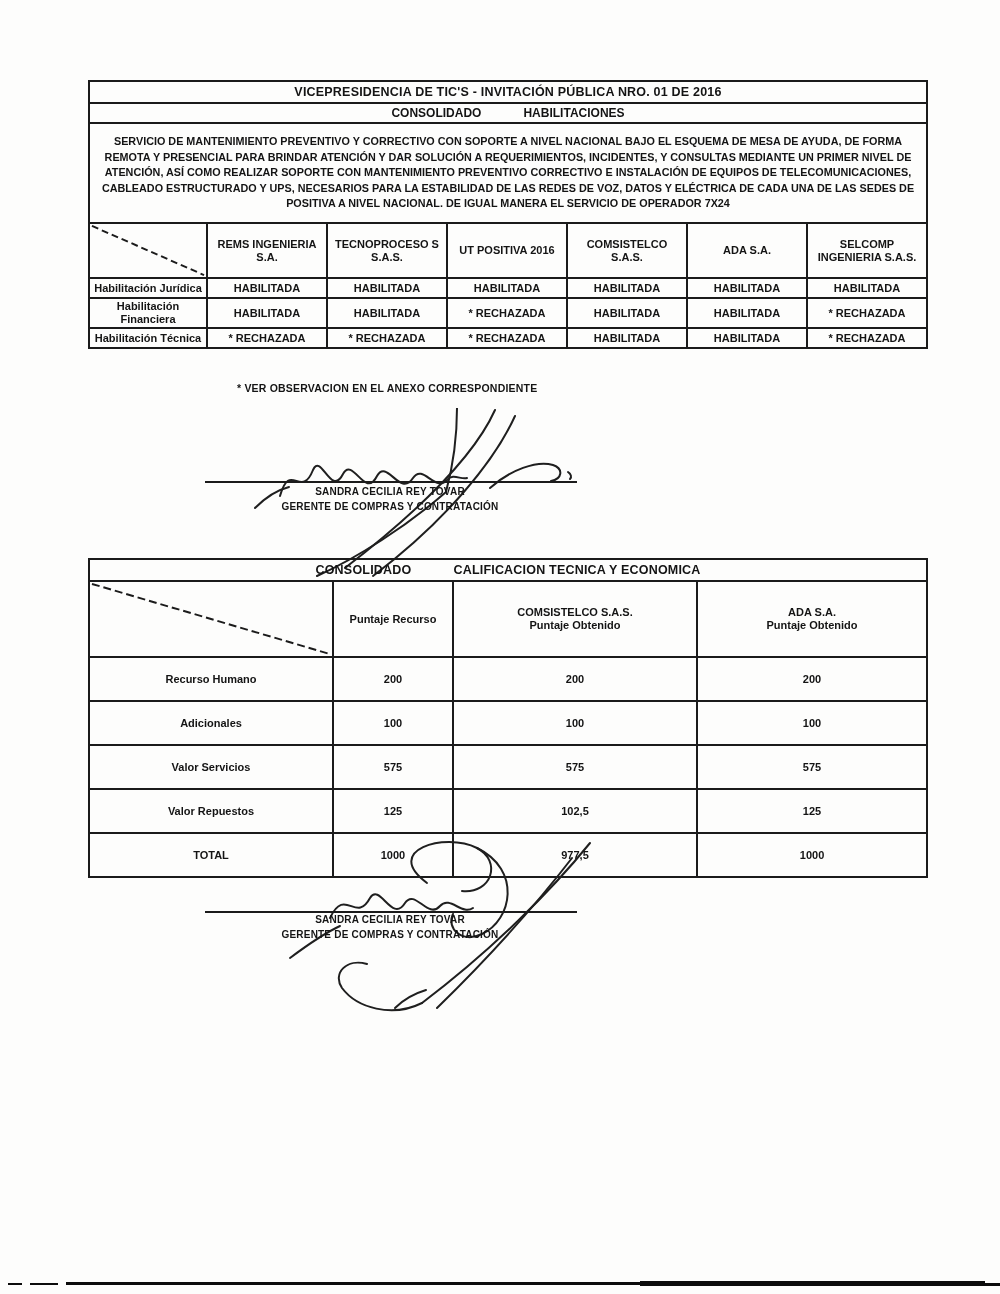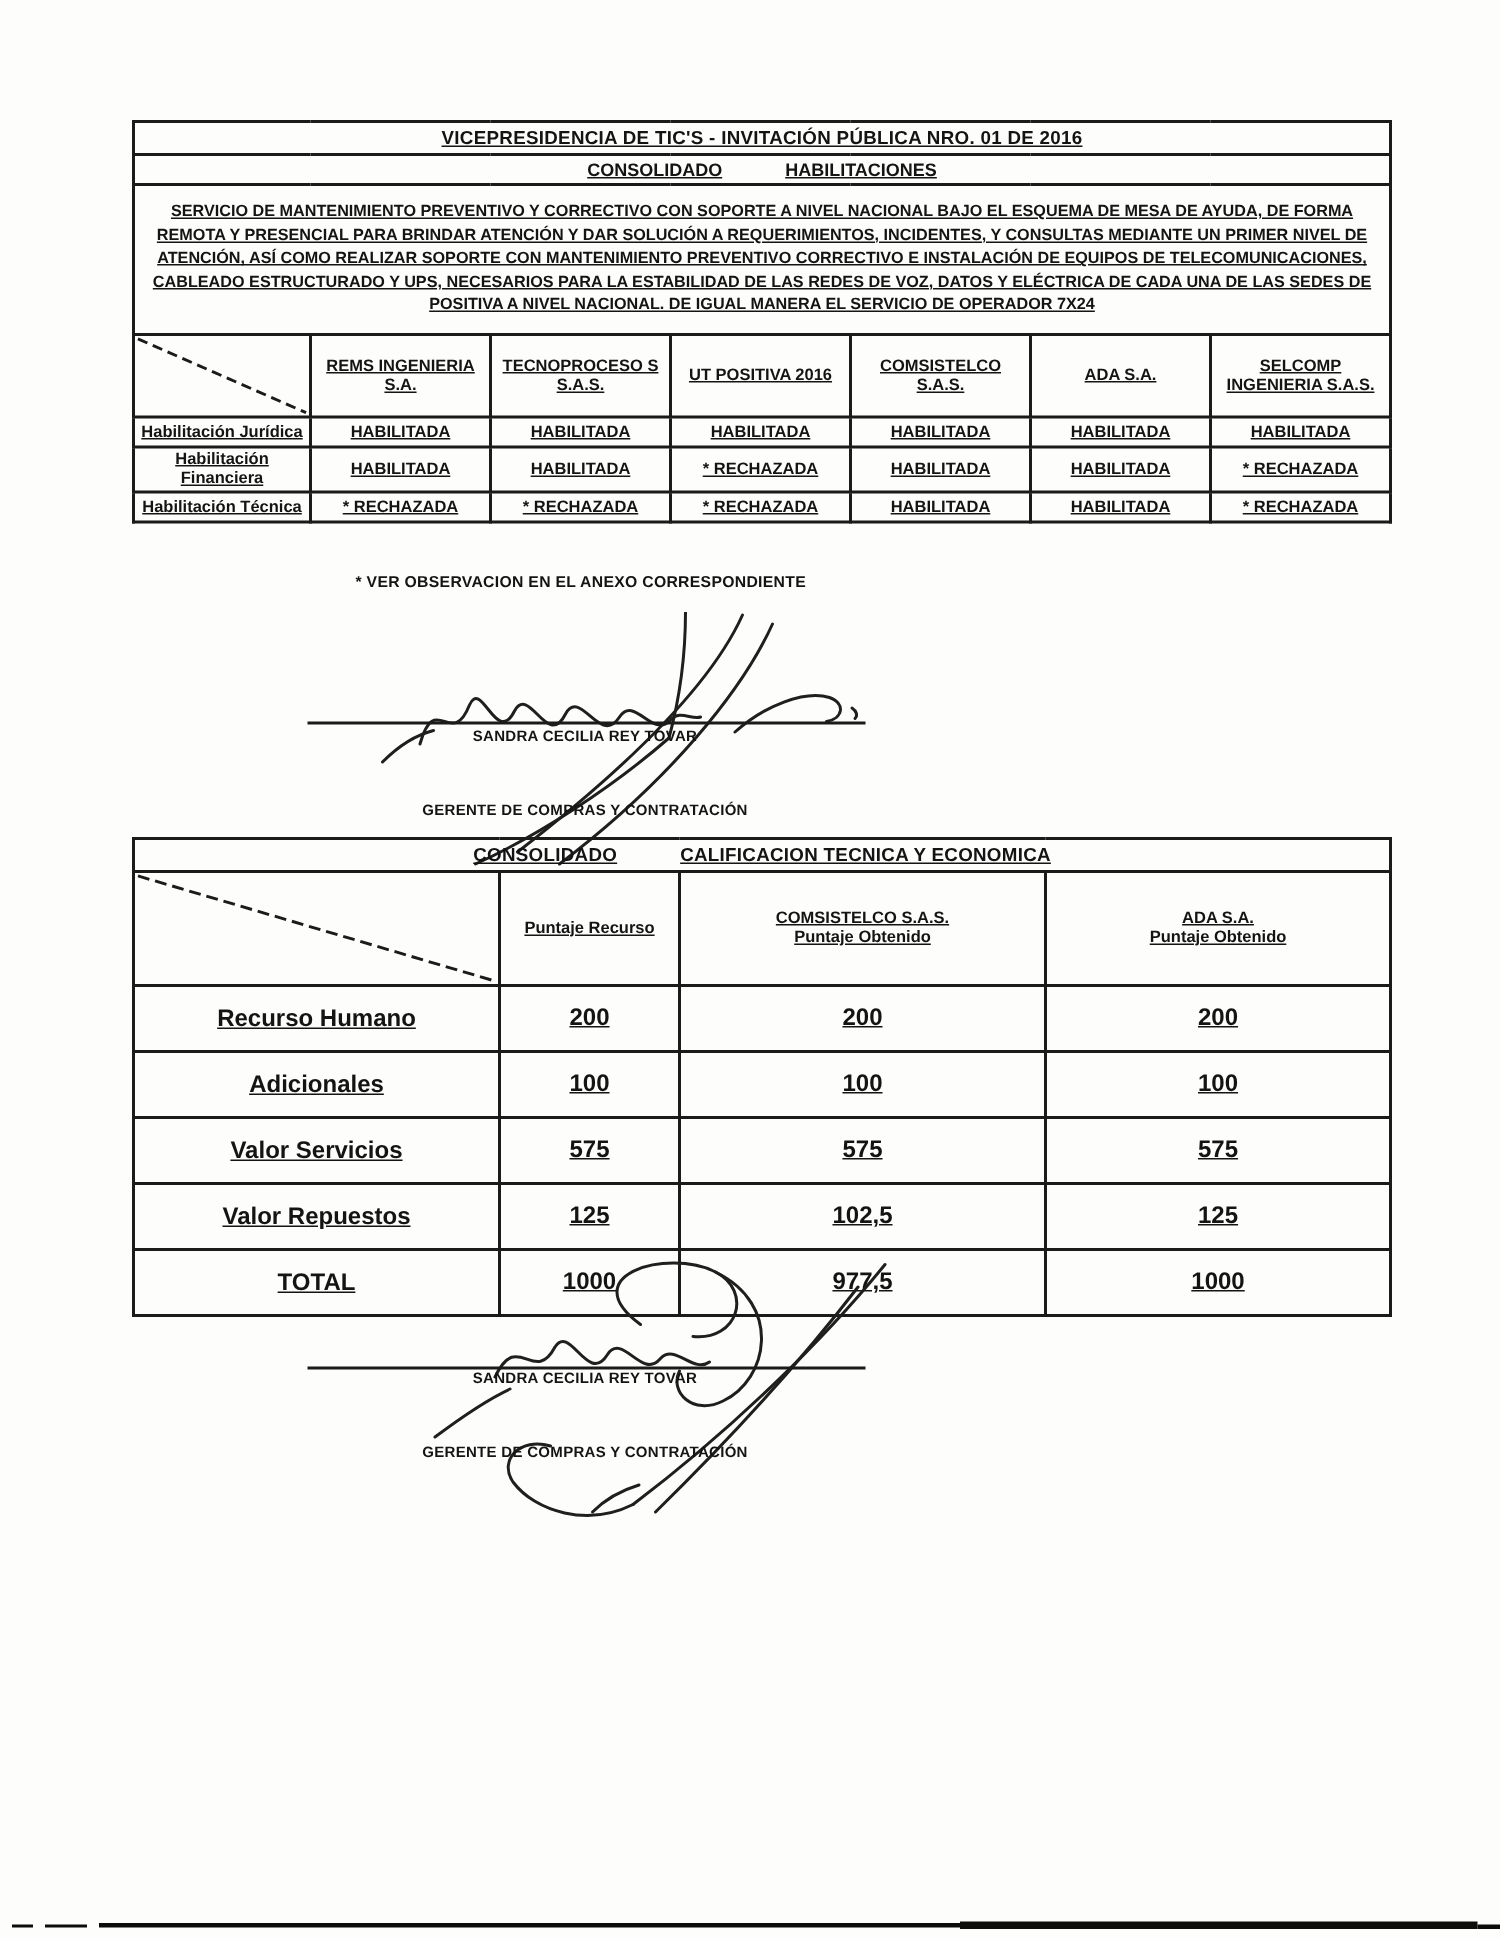--- a/index.html
+++ b/index.html
@@ -14,21 +14,20 @@
   }
   .page { position: absolute; inset: 0; }
 
   
   table.doc {
     position: absolute;
     border-collapse: collapse;
     table-layout: fixed;
     left: 88px;
     width: 838px;
-    text-decoration: underline;
   }
   table.doc td {
     border: 2px solid #1b1b1b;
     text-align: center;
     vertical-align: middle;
     padding: 1px 4px;
     font-weight: bold;
   }
   .t1 { top: 80px; }
   .t2 { top: 558px; }
@@ -41,35 +40,35 @@
     font-size: 10.8px;
     font-weight: 600;
     line-height: 15.6px;
     text-align: center;
     padding: 4px 10px;
   }
   .hdr-cell { font-size: 11px; line-height: 13px; }
   .t1 .hdr-row td { height: 55px; }
   .t1 .data-row td { height: 20px; font-size: 11px; }
   .t2 .hdr-row td { height: 76px; }
-  .t2 .data-row td { height: 44px; font-size: 16px; border-radius: 10px; }
+  .t2 .data-row td { height: 44px; font-size: 11px; border-radius: 10px; }
   .label-cell { font-size: 11px; line-height: 13px; }
 
   .diag-cell { position: relative; padding: 0; }
   .diag-cell svg { position: absolute; inset: 0; width: 100%; height: 100%; display: block; }
 
   
   .footnote {
     position: absolute; left: 237px; top: 382px;
     font-size: 10.5px; font-weight: bold; letter-spacing: .2px;
   }
   .sig-line { position: absolute; height: 2px; background: #1b1b1b; }
   .sig-text { position: absolute; text-align: center; font-weight: bold; }
   .sig-name { font-size: 10px; letter-spacing: .2px; text-align: center; }
-  .sig-role { font-size: 10px; letter-spacing: .2px; margin-top: 34px; }
+  .sig-role { font-size: 10px; letter-spacing: .2px; }
 
   .sig-svg { position: absolute; pointer-events: none; }
   .sig-svg path { fill: none; stroke: #1f1f1f; stroke-width: 2; stroke-linecap: round; }
 
   
   .artifact { position: absolute; background: #0c0c0c; }
 </style>
 </head>
 <body>
 

